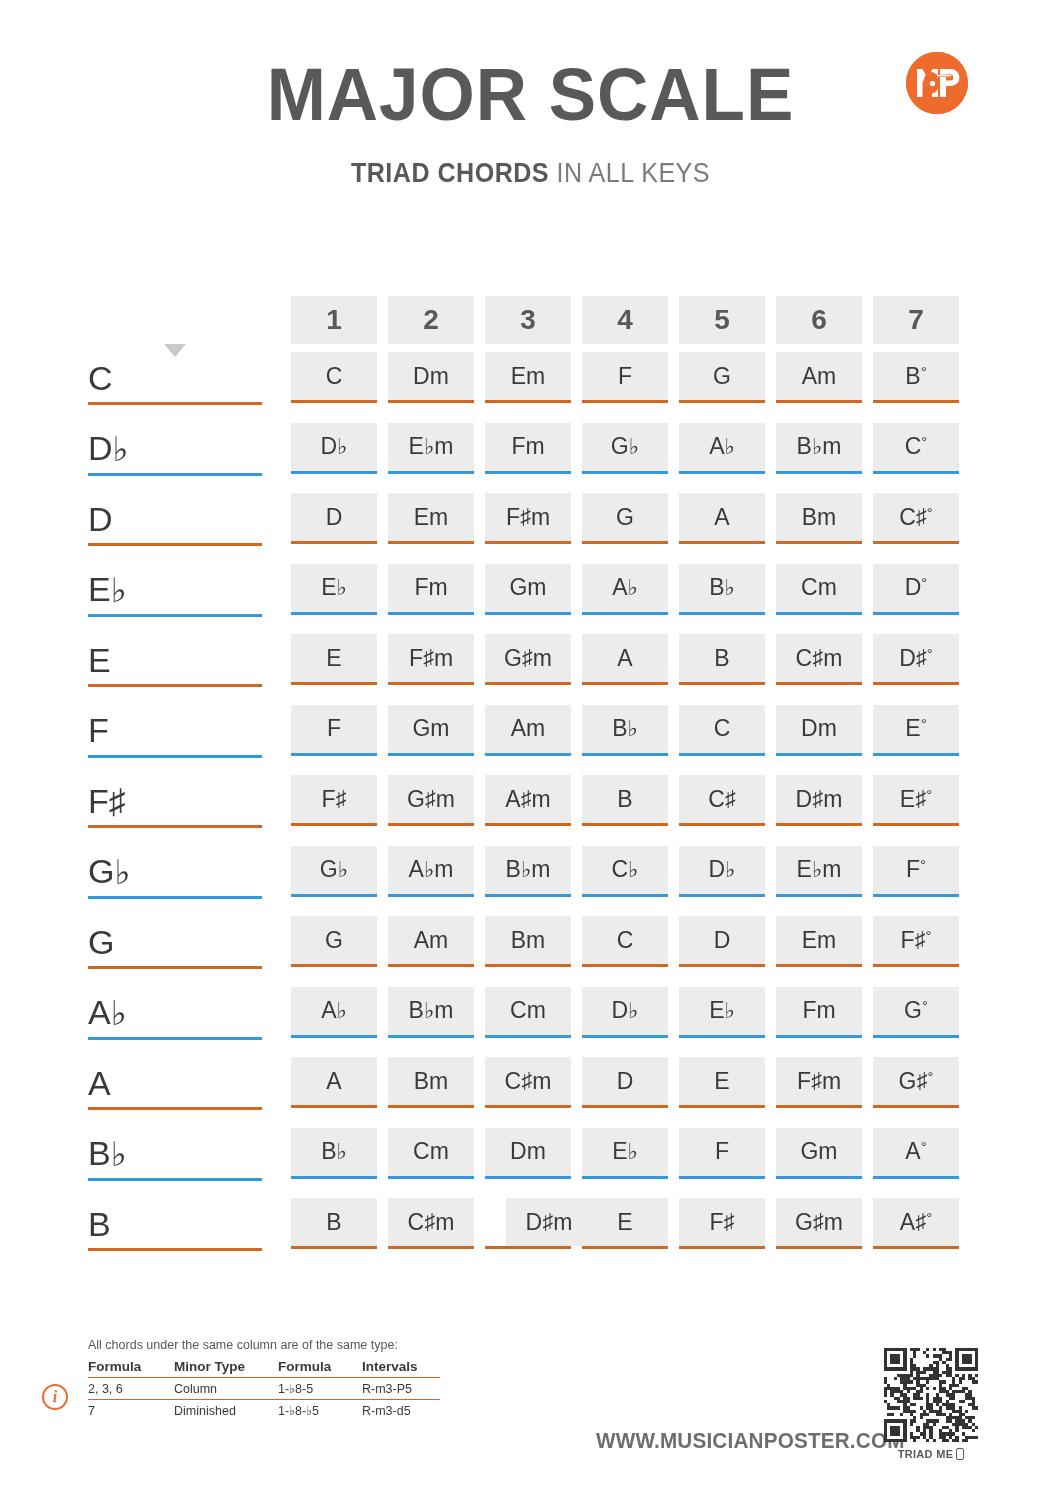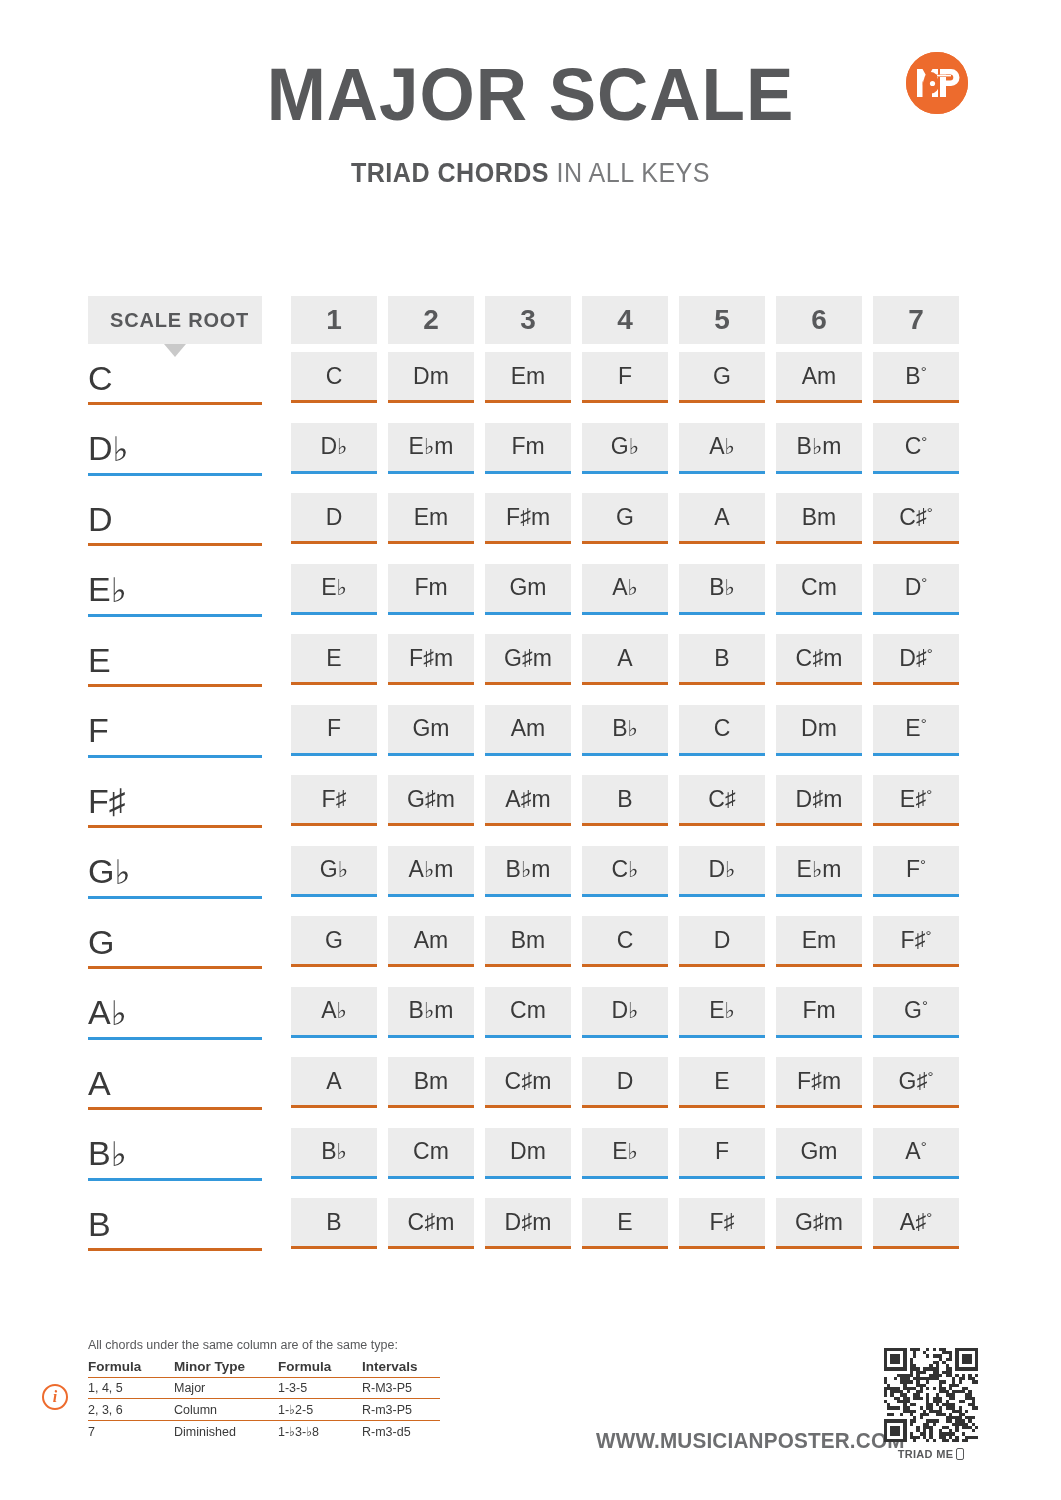--- a/index.html
+++ b/index.html
@@ -284,23 +284,20 @@
       <g fill="#ffffff">
         <circle cx="26.5" cy="31.5" r="2.6"></circle>
         <rect x="31" y="22.8" width="14" height="1.6"></rect>
       </g>
     </svg>
   </div>
 </div>
 
 <div class="grid">
   <div class="head-row">
-    <div class="scale-root-box">
-      <span>SCALE ROOT</span>
-    </div>
     <div class="scale-root-arrow"></div>
 
   <div class="head-cell" style="left: 203px;">1</div>
       <div class="head-cell" style="left: 300px;">2</div>
       <div class="head-cell" style="left: 397px;">3</div>
       <div class="head-cell" style="left: 494px;">4</div>
       <div class="head-cell" style="left: 591px;">5</div>
       <div class="head-cell" style="left: 688px;">6</div>
       <div class="head-cell" style="left: 785px;">7</div>
     </div>
@@ -521,21 +518,21 @@
       <div class="cell" style="left: 785px;">A<span class="dim">°</span></div>
       <div class="cell-rule rule-blue" style="left: 785px;"></div>
     </div>
     <div class="row">
       <div class="root-label">B</div>
       <div class="root-rule rule-orange"></div>
       <div class="cell" style="left: 203px;">B</div>
       <div class="cell-rule rule-orange" style="left: 203px;"></div>
       <div class="cell" style="left: 300px;">C<span class="sym">♯</span>m</div>
       <div class="cell-rule rule-orange" style="left: 300px;"></div>
-      <div class="cell" style="left: 397px;">D<span class="sym">♯</span>m</div>
+      <div class="cell" style="left: 418px;">D<span class="sym">♯</span>m</div>
       <div class="cell-rule rule-orange" style="left: 397px;"></div>
       <div class="cell" style="left: 494px;">E</div>
       <div class="cell-rule rule-orange" style="left: 494px;"></div>
       <div class="cell" style="left: 591px;">F<span class="sym">♯</span></div>
       <div class="cell-rule rule-orange" style="left: 591px;"></div>
       <div class="cell" style="left: 688px;">G<span class="sym">♯</span>m</div>
       <div class="cell-rule rule-orange" style="left: 688px;"></div>
       <div class="cell" style="left: 785px;">A<span class="sym">♯</span><span class="dim">°</span></div>
       <div class="cell-rule rule-orange" style="left: 785px;"></div>
     </div>
@@ -551,35 +548,29 @@
     <thead>
       <tr>
         <th class="c1">Formula</th>
         <th class="c2">Minor Type</th>
         <th class="c3">Formula</th>
         <th class="c4">Intervals</th>
       </tr>
     </thead>
     <tbody>
         <tr>
-          <td class="c1">1, 4, 5</td>
-          <td class="c2">Major</td>
-          <td class="c3">1-3-5</td>
-          <td class="c4">R-M3-P5</td>
-        </tr>
-        <tr>
           <td class="c1">2, 3, 6</td>
           <td class="c2">Column</td>
-          <td class="c3">1-♭2-5</td>
+          <td class="c3">1-♭8-5</td>
           <td class="c4">R-m3-P5</td>
         </tr>
         <tr>
           <td class="c1">7</td>
           <td class="c2">Diminished</td>
-          <td class="c3">1-♭3-♭8</td>
+          <td class="c3">1-♭8-♭5</td>
           <td class="c4">R-m3-d5</td>
         </tr>
       </tbody>
   </table>
 </div>
 
 <div class="website">WWW.MUSICIANPOSTER.COM</div>
 
 <div class="qr-wrap">
   <svg class="qr" viewBox="0 0 29 29" shape-rendering="crispEdges">

